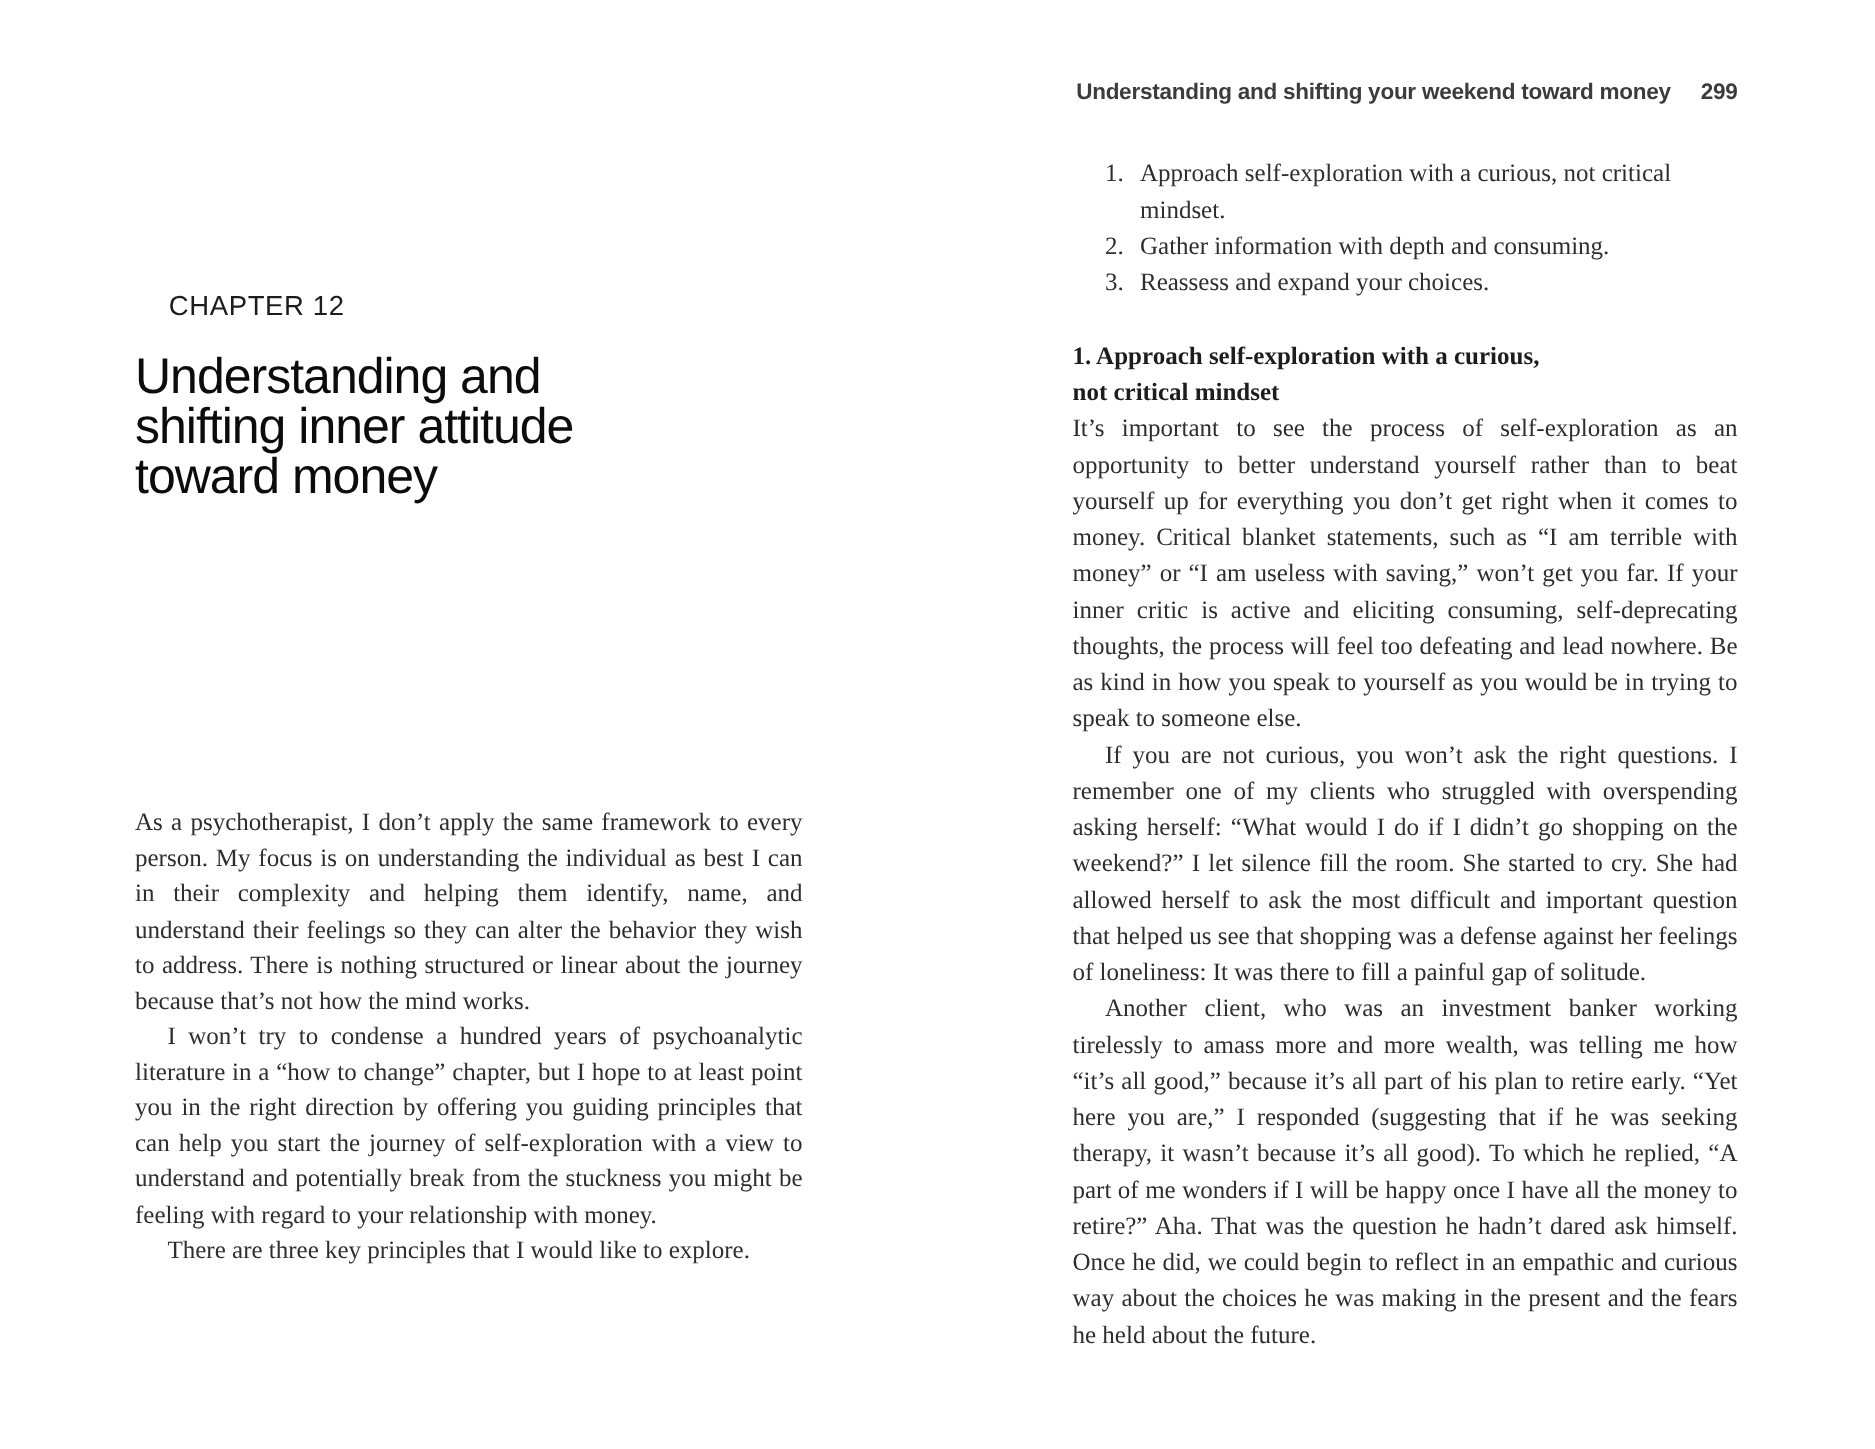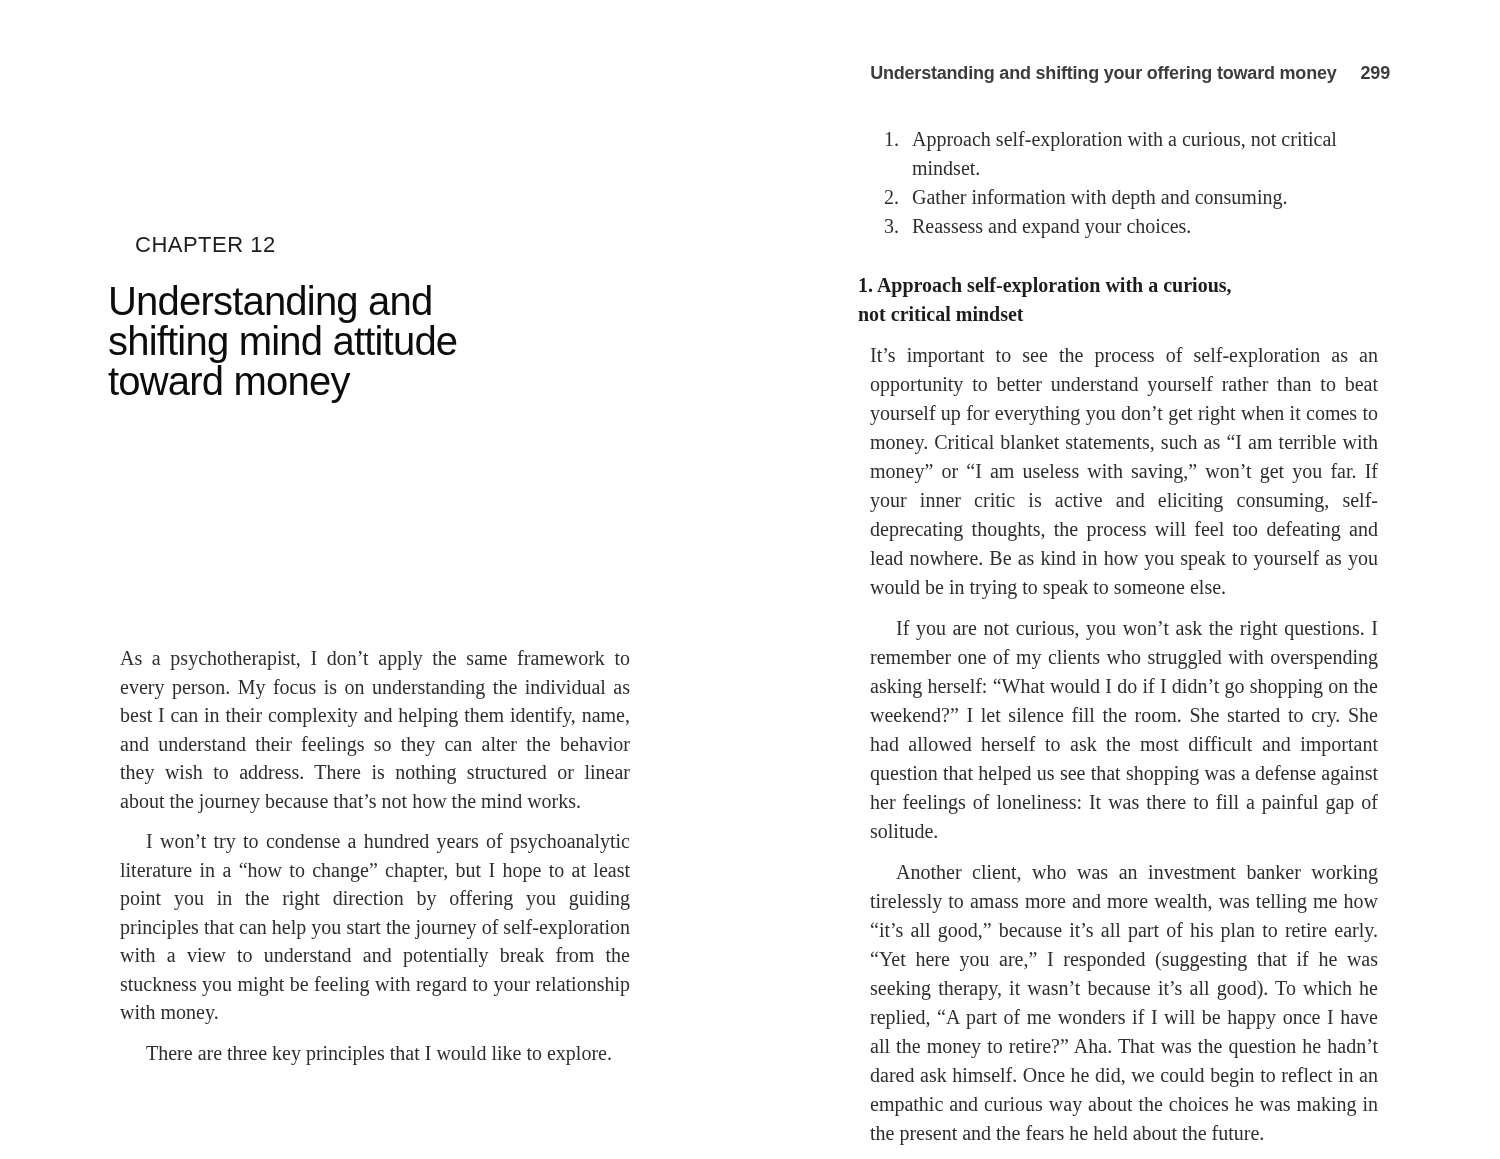--- a/index.html
+++ b/index.html
@@ -46,21 +46,21 @@
   }
   .left-body { margin-top: 243px; }
 
   
   .body-text {
     font-size: 20px;
     line-height: 28.5px;
     color: #2e2e2e;
     text-align: justify;
   }
-  .body-text p { margin: 12px; text-indent: 26px; }
+  .body-text p { margin: 0; text-indent: 26px; }
   .body-text p.no-indent { text-indent: 0; }
 
   
   .running-header {
     margin-top: 63px;
     display: flex;
     justify-content: flex-end;
     align-items: baseline;
     gap: 24px;
     font-family: "Liberation Sans", sans-serif;
@@ -97,34 +97,34 @@
 </head>
 <body>
 
 <div class="spread">
 
   <section class="page page-left">
     <div class="chapter-label">CHAPTER 12</div>
 
     <h1 class="chapter-title">
       <span>Understanding and</span><br>
-      <span>shifting mind attitude</span><br>
+      <span>shifting inner attitude</span><br>
       <span>toward money</span>
     </h1>
 
     <div class="body-text left-body">
       <p class="no-indent">As a psychotherapist, I don’t apply the same framework to every person. My focus is on understanding the individual as best I can in their complexity and helping them identify, name, and understand their feelings so they can alter the behavior they wish to address. There is nothing structured or linear about the journey because that’s not how the mind works.</p>
       <p>I won’t try to condense a hundred years of psychoanalytic literature in a “how to change” chapter, but I hope to at least point you in the right direction by offering you guiding principles that can help you start the journey of self-exploration with a view to understand and potentially break from the stuckness you might be feeling with regard to your relationship with money.</p>
       <p>There are three key principles that I would like to explore.</p>
     </div>
   </section>
 
   <section class="page page-right">
     <header class="running-header">
-      <span>Understanding and shifting your offering toward money</span>
+      <span>Understanding and shifting your weekend toward money</span>
       <span>299</span>
     </header>
 
     <ol class="key-list">
       <li>
         <span class="li-num">1.</span>
         <span class="li-text">Approach self-exploration with a curious, not critical mindset.</span>
       </li>
       <li>
         <span class="li-num">2.</span>

